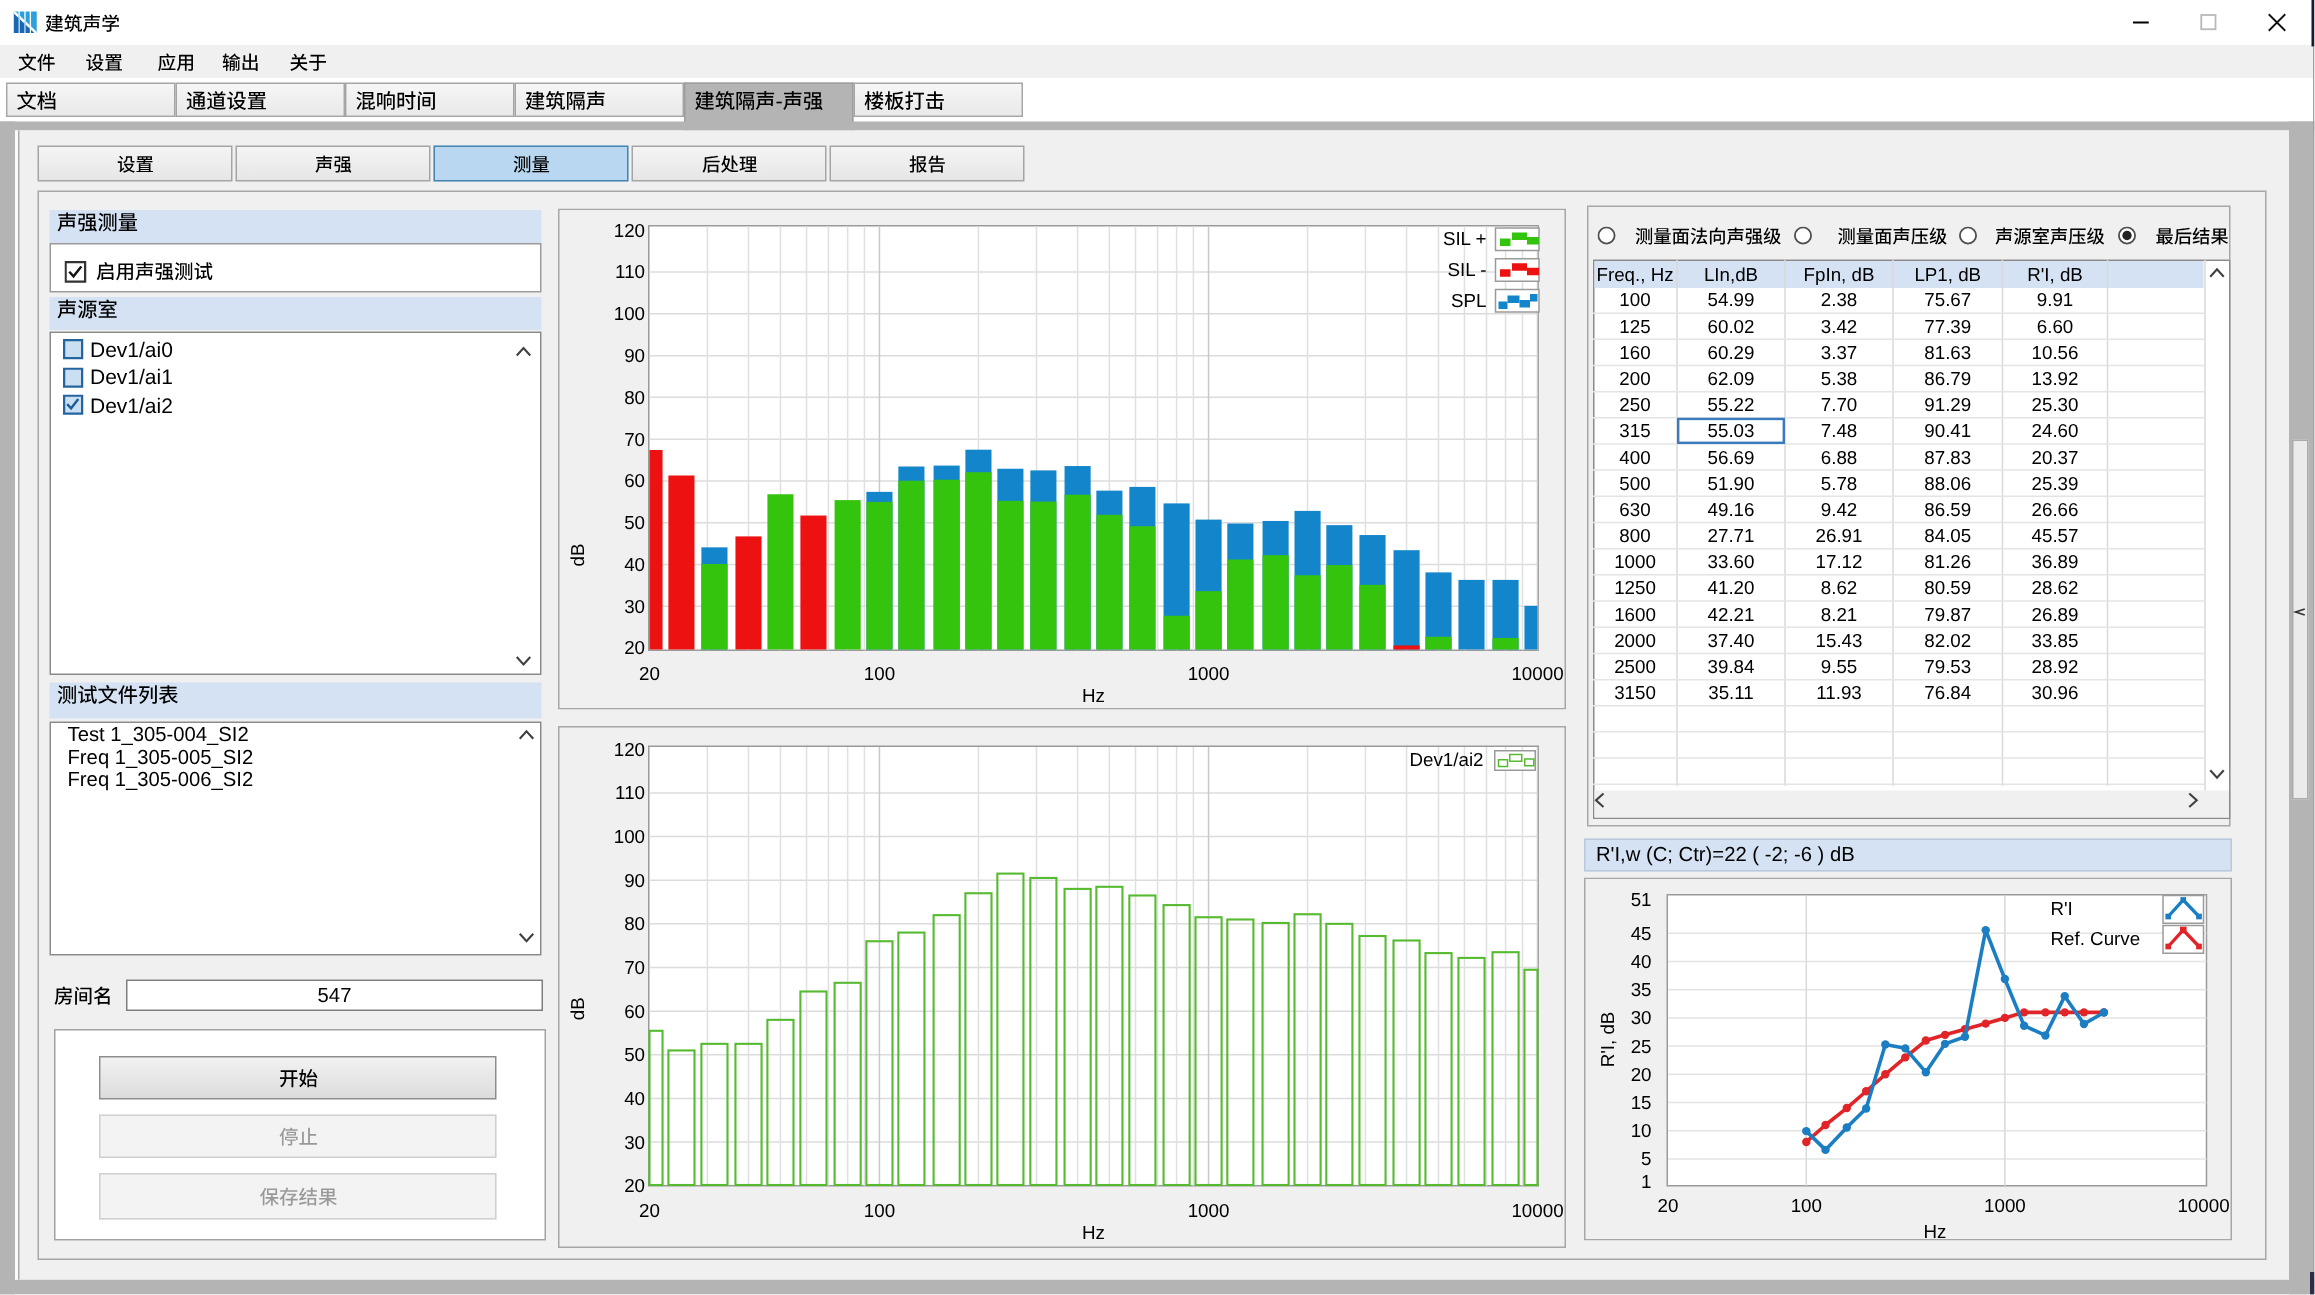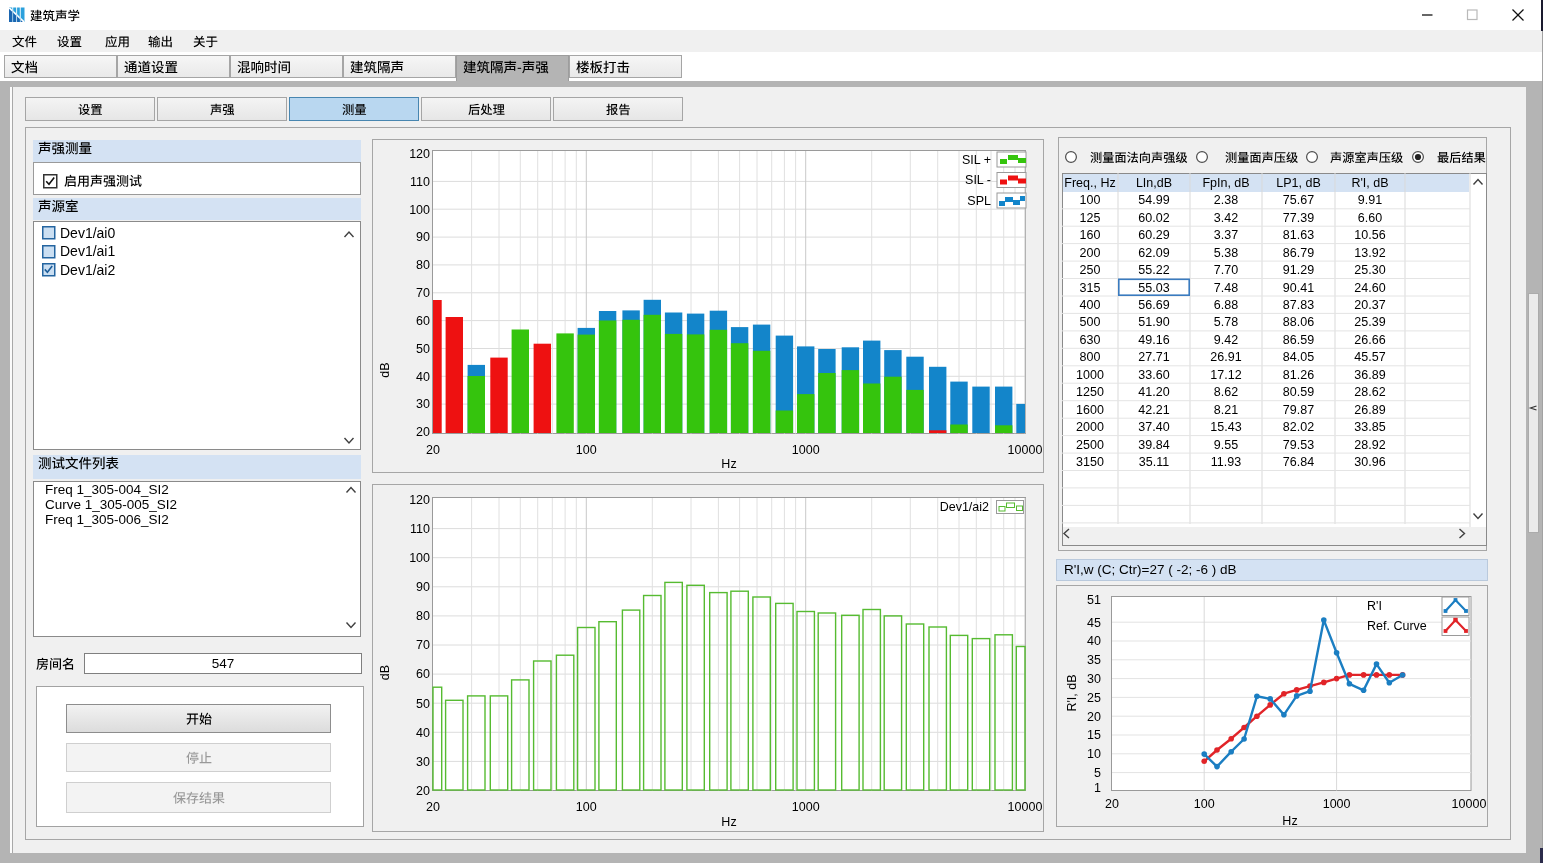--- a/index.html
+++ b/index.html
@@ -281,22 +281,22 @@
       <g fill="#000">
         <use href="#z28" transform="translate(0.00,12.15) scale(0.01350,-0.01350)"></use>
         <use href="#z36" transform="translate(13.50,12.15) scale(0.01350,-0.01350)"></use>
         <use href="#z4" transform="translate(27.00,12.15) scale(0.01350,-0.01350)"></use>
         <use href="#z5" transform="translate(40.50,12.15) scale(0.01350,-0.01350)"></use>
         <use href="#z39" transform="translate(54.00,12.15) scale(0.01350,-0.01350)"></use>
         <use href="#z40" transform="translate(67.50,12.15) scale(0.01350,-0.01350)"></use>
       </g>
     </svg>
 <div style="position:absolute;left:33.0px;top:481.0px;width:328.0px;height:156.0px;box-sizing:border-box;background:#fff;border:1px solid #8a8a8a;"></div>
-<div style="position:absolute;font:13.5px &quot;Liberation Sans&quot;,sans-serif;color:#000;line-height:15.5px;white-space:pre;left:45.0px;top:481.7px;">Freq 1_305-004_SI2</div>
-<div style="position:absolute;font:13.5px &quot;Liberation Sans&quot;,sans-serif;color:#000;line-height:15.5px;white-space:pre;left:45.0px;top:496.9px;">Curve 1_305-005_SI2</div>
+<div style="position:absolute;font:13.5px &quot;Liberation Sans&quot;,sans-serif;color:#000;line-height:15.5px;white-space:pre;left:45.0px;top:481.7px;">Test 1_305-004_SI2</div>
+<div style="position:absolute;font:13.5px &quot;Liberation Sans&quot;,sans-serif;color:#000;line-height:15.5px;white-space:pre;left:45.0px;top:496.9px;">Freq 1_305-005_SI2</div>
 <div style="position:absolute;font:13.5px &quot;Liberation Sans&quot;,sans-serif;color:#000;line-height:15.5px;white-space:pre;left:45.0px;top:512.1px;">Freq 1_305-006_SI2</div>
 <svg style="position:absolute;left:0;top:0;overflow:visible" width="1" height="1">
       <polyline points="346.5,492.5 351.0,487.5 355.5,492.5" fill="none" stroke="#404040" stroke-width="1.4"></polyline>
     </svg>
 <svg style="position:absolute;left:0;top:0;overflow:visible" width="1" height="1">
       <polyline points="346.5,622.5 351.0,627.5 355.5,622.5" fill="none" stroke="#404040" stroke-width="1.4"></polyline>
     </svg>
 <svg style="position:absolute;left:36.0px;top:657.2px;overflow:visible" width="40.0" height="14.9">
       <g fill="#000">
         <use href="#z41" transform="translate(0.00,11.70) scale(0.01300,-0.01300)"></use>
@@ -715,21 +715,21 @@
 <svg style="position:absolute;left:0;top:0;overflow:visible" width="1" height="1">
       <polyline points="1473.5,513.5 1478.0,518.5 1482.5,513.5" fill="none" stroke="#404040" stroke-width="1.4"></polyline>
     </svg>
 <svg style="position:absolute;left:0;top:0;overflow:visible" width="1" height="1">
       <polyline points="1069.0,529.0 1064.0,533.5 1069.0,538.0" fill="none" stroke="#404040" stroke-width="1.4"></polyline>
     </svg>
 <svg style="position:absolute;left:0;top:0;overflow:visible" width="1" height="1">
       <polyline points="1459.5,529.0 1464.5,533.5 1459.5,538.0" fill="none" stroke="#404040" stroke-width="1.4"></polyline>
     </svg>
 <div style="position:absolute;left:1056.0px;top:559.0px;width:432.0px;height:22.0px;box-sizing:border-box;background:#d4e2f3;border:1px solid #b9c9dc;"></div>
-<div style="position:absolute;font:13.5px &quot;Liberation Sans&quot;,sans-serif;color:#000;line-height:15.5px;white-space:pre;left:1064.0px;top:562.2px;">R'I,w (C; Ctr)=27 ( -2; -6 ) dB</div>
+<div style="position:absolute;font:13.5px &quot;Liberation Sans&quot;,sans-serif;color:#000;line-height:15.5px;white-space:pre;left:1064.0px;top:562.2px;">R'I,w (C; Ctr)=22 ( -2; -6 ) dB</div>
 <svg style="position:absolute;left:1056px;top:585px" width="432" height="242">
       <rect x="0.5" y="0.5" width="431" height="241" fill="#f0f0f0" stroke="#a6a6a6"></rect>
       <rect x="55.5" y="11.5" width="359.5" height="194" fill="#fff" stroke="#9a9a9a"></rect>
       <line x1="56" y1="37.2" x2="415" y2="37.2" stroke="#e3e3e3"></line>
       <line x1="56" y1="56.0" x2="415" y2="56.0" stroke="#e3e3e3"></line>
       <line x1="56" y1="74.8" x2="415" y2="74.8" stroke="#e3e3e3"></line>
       <line x1="56" y1="93.6" x2="415" y2="93.6" stroke="#e3e3e3"></line>
       <line x1="56" y1="112.4" x2="415" y2="112.4" stroke="#e3e3e3"></line>
       <line x1="56" y1="131.2" x2="415" y2="131.2" stroke="#e3e3e3"></line>
       <line x1="56" y1="150.0" x2="415" y2="150.0" stroke="#e3e3e3"></line>

